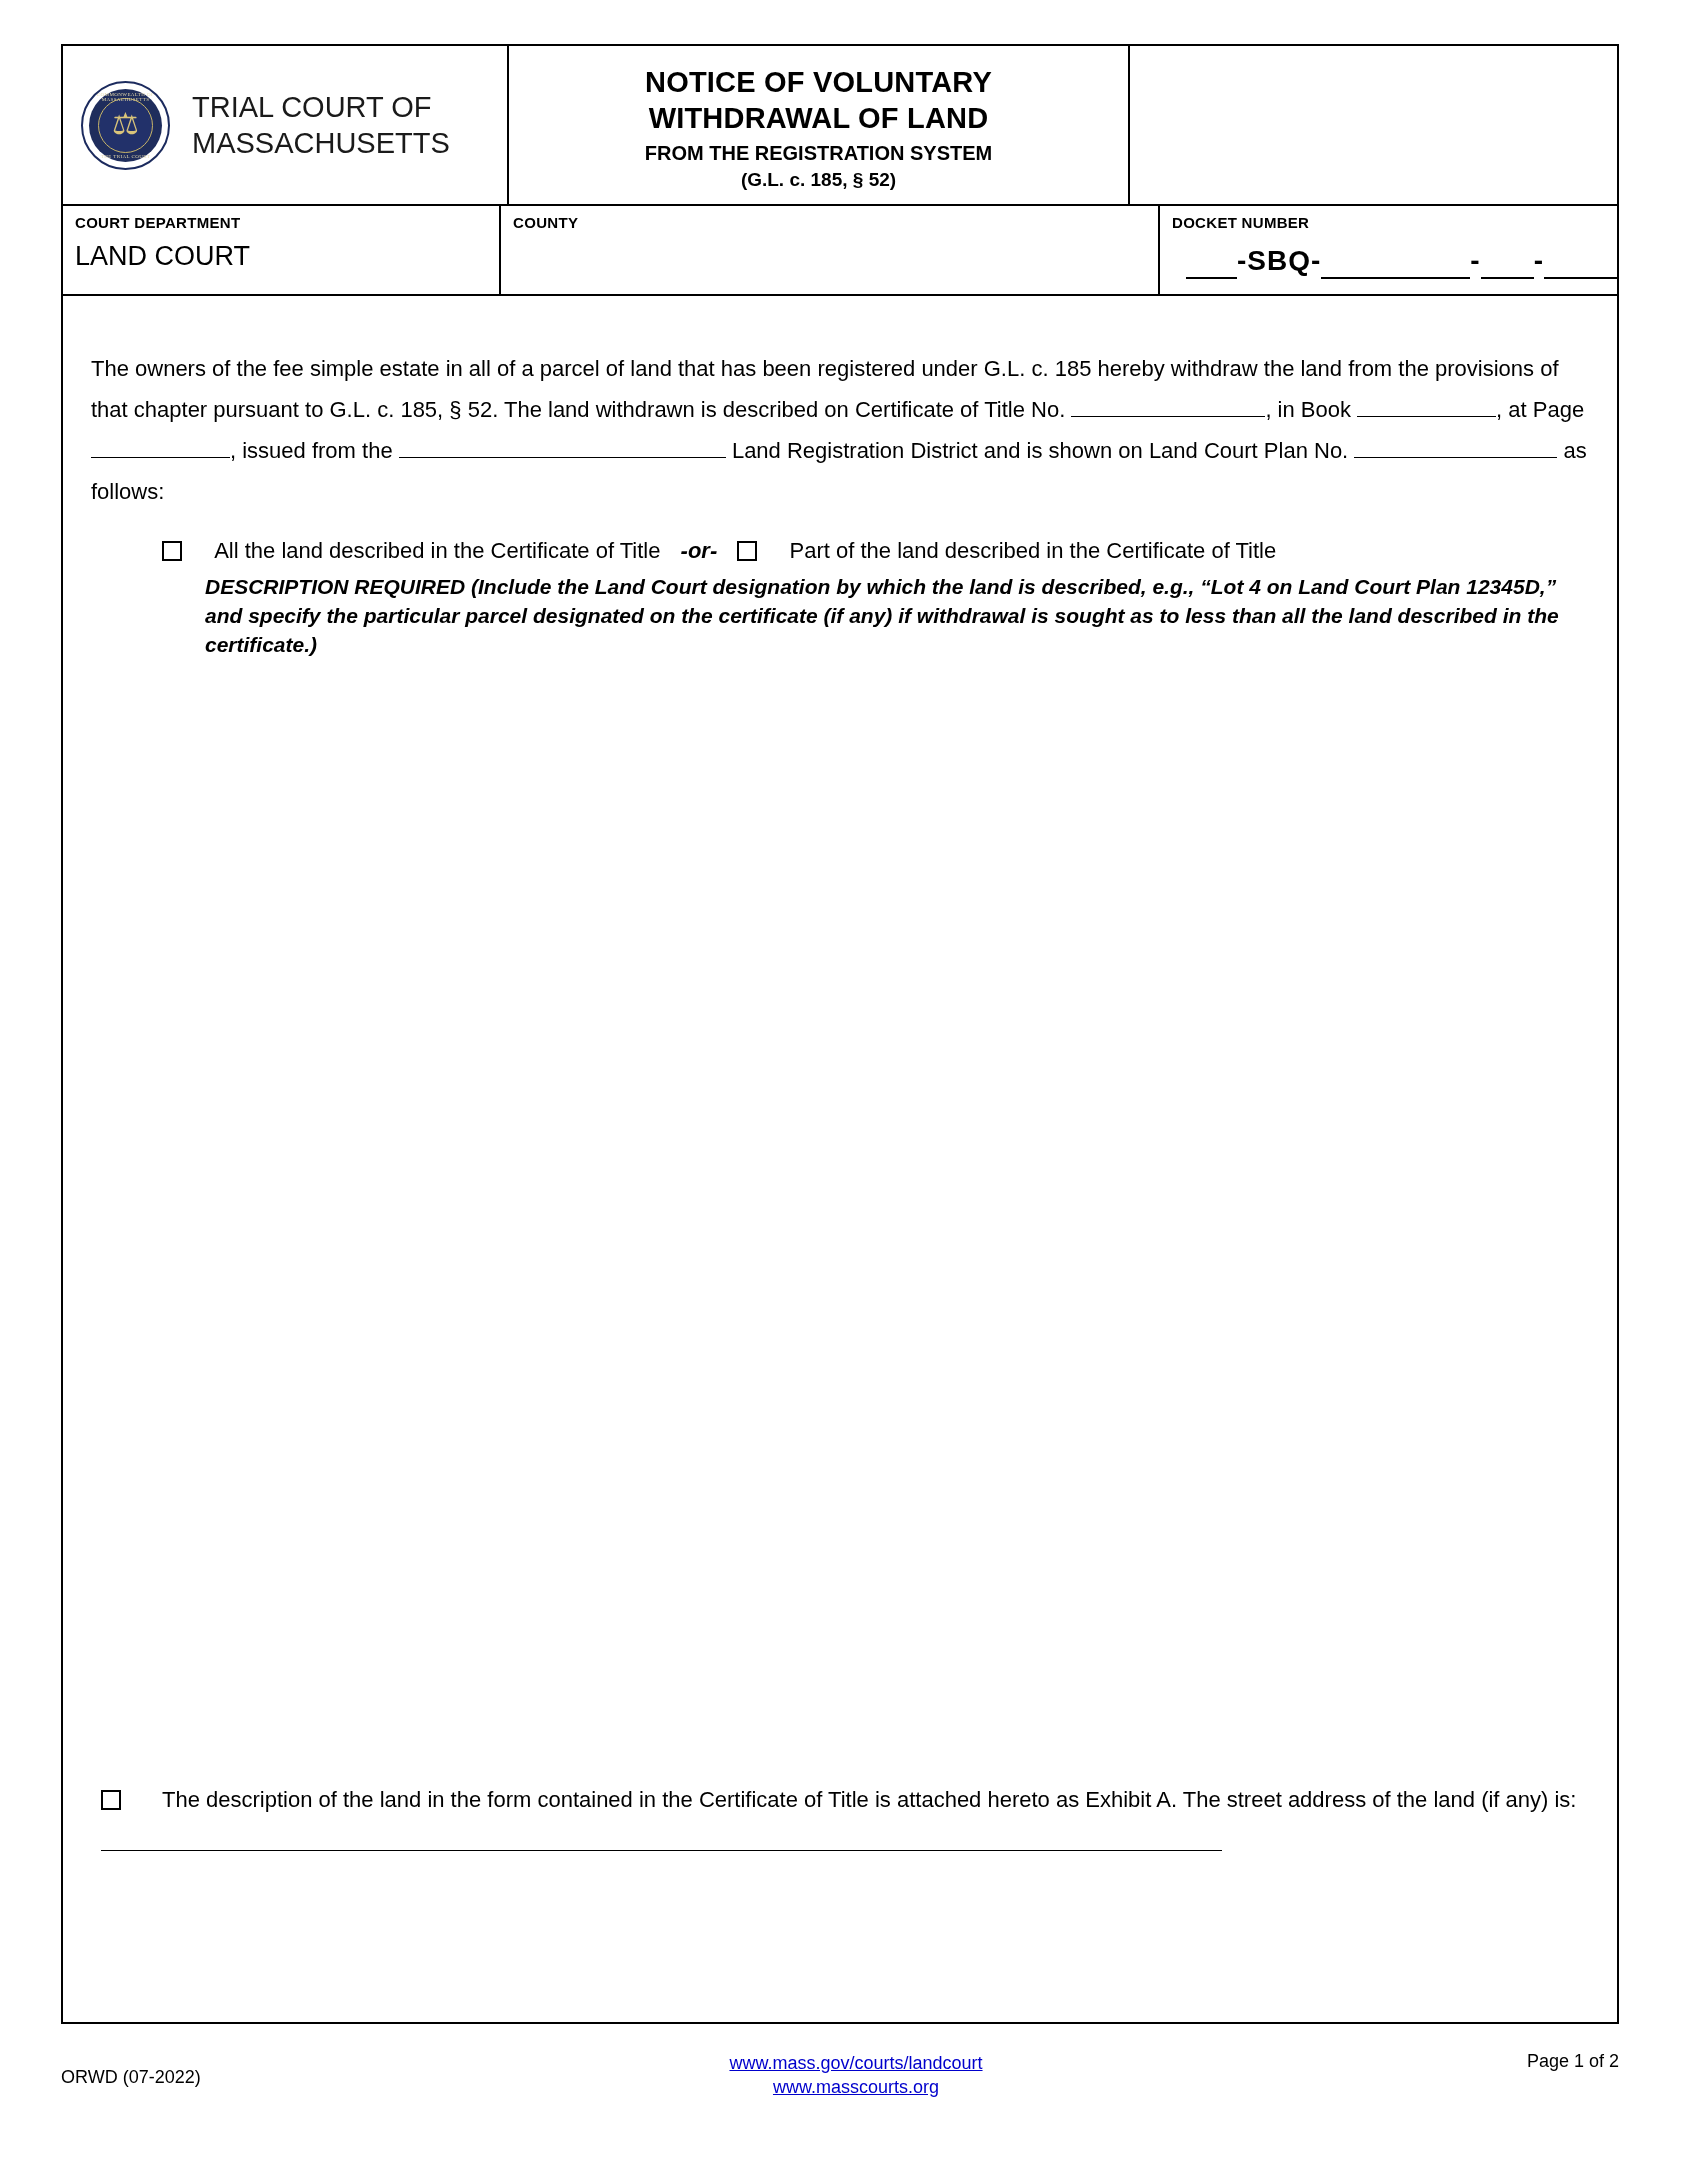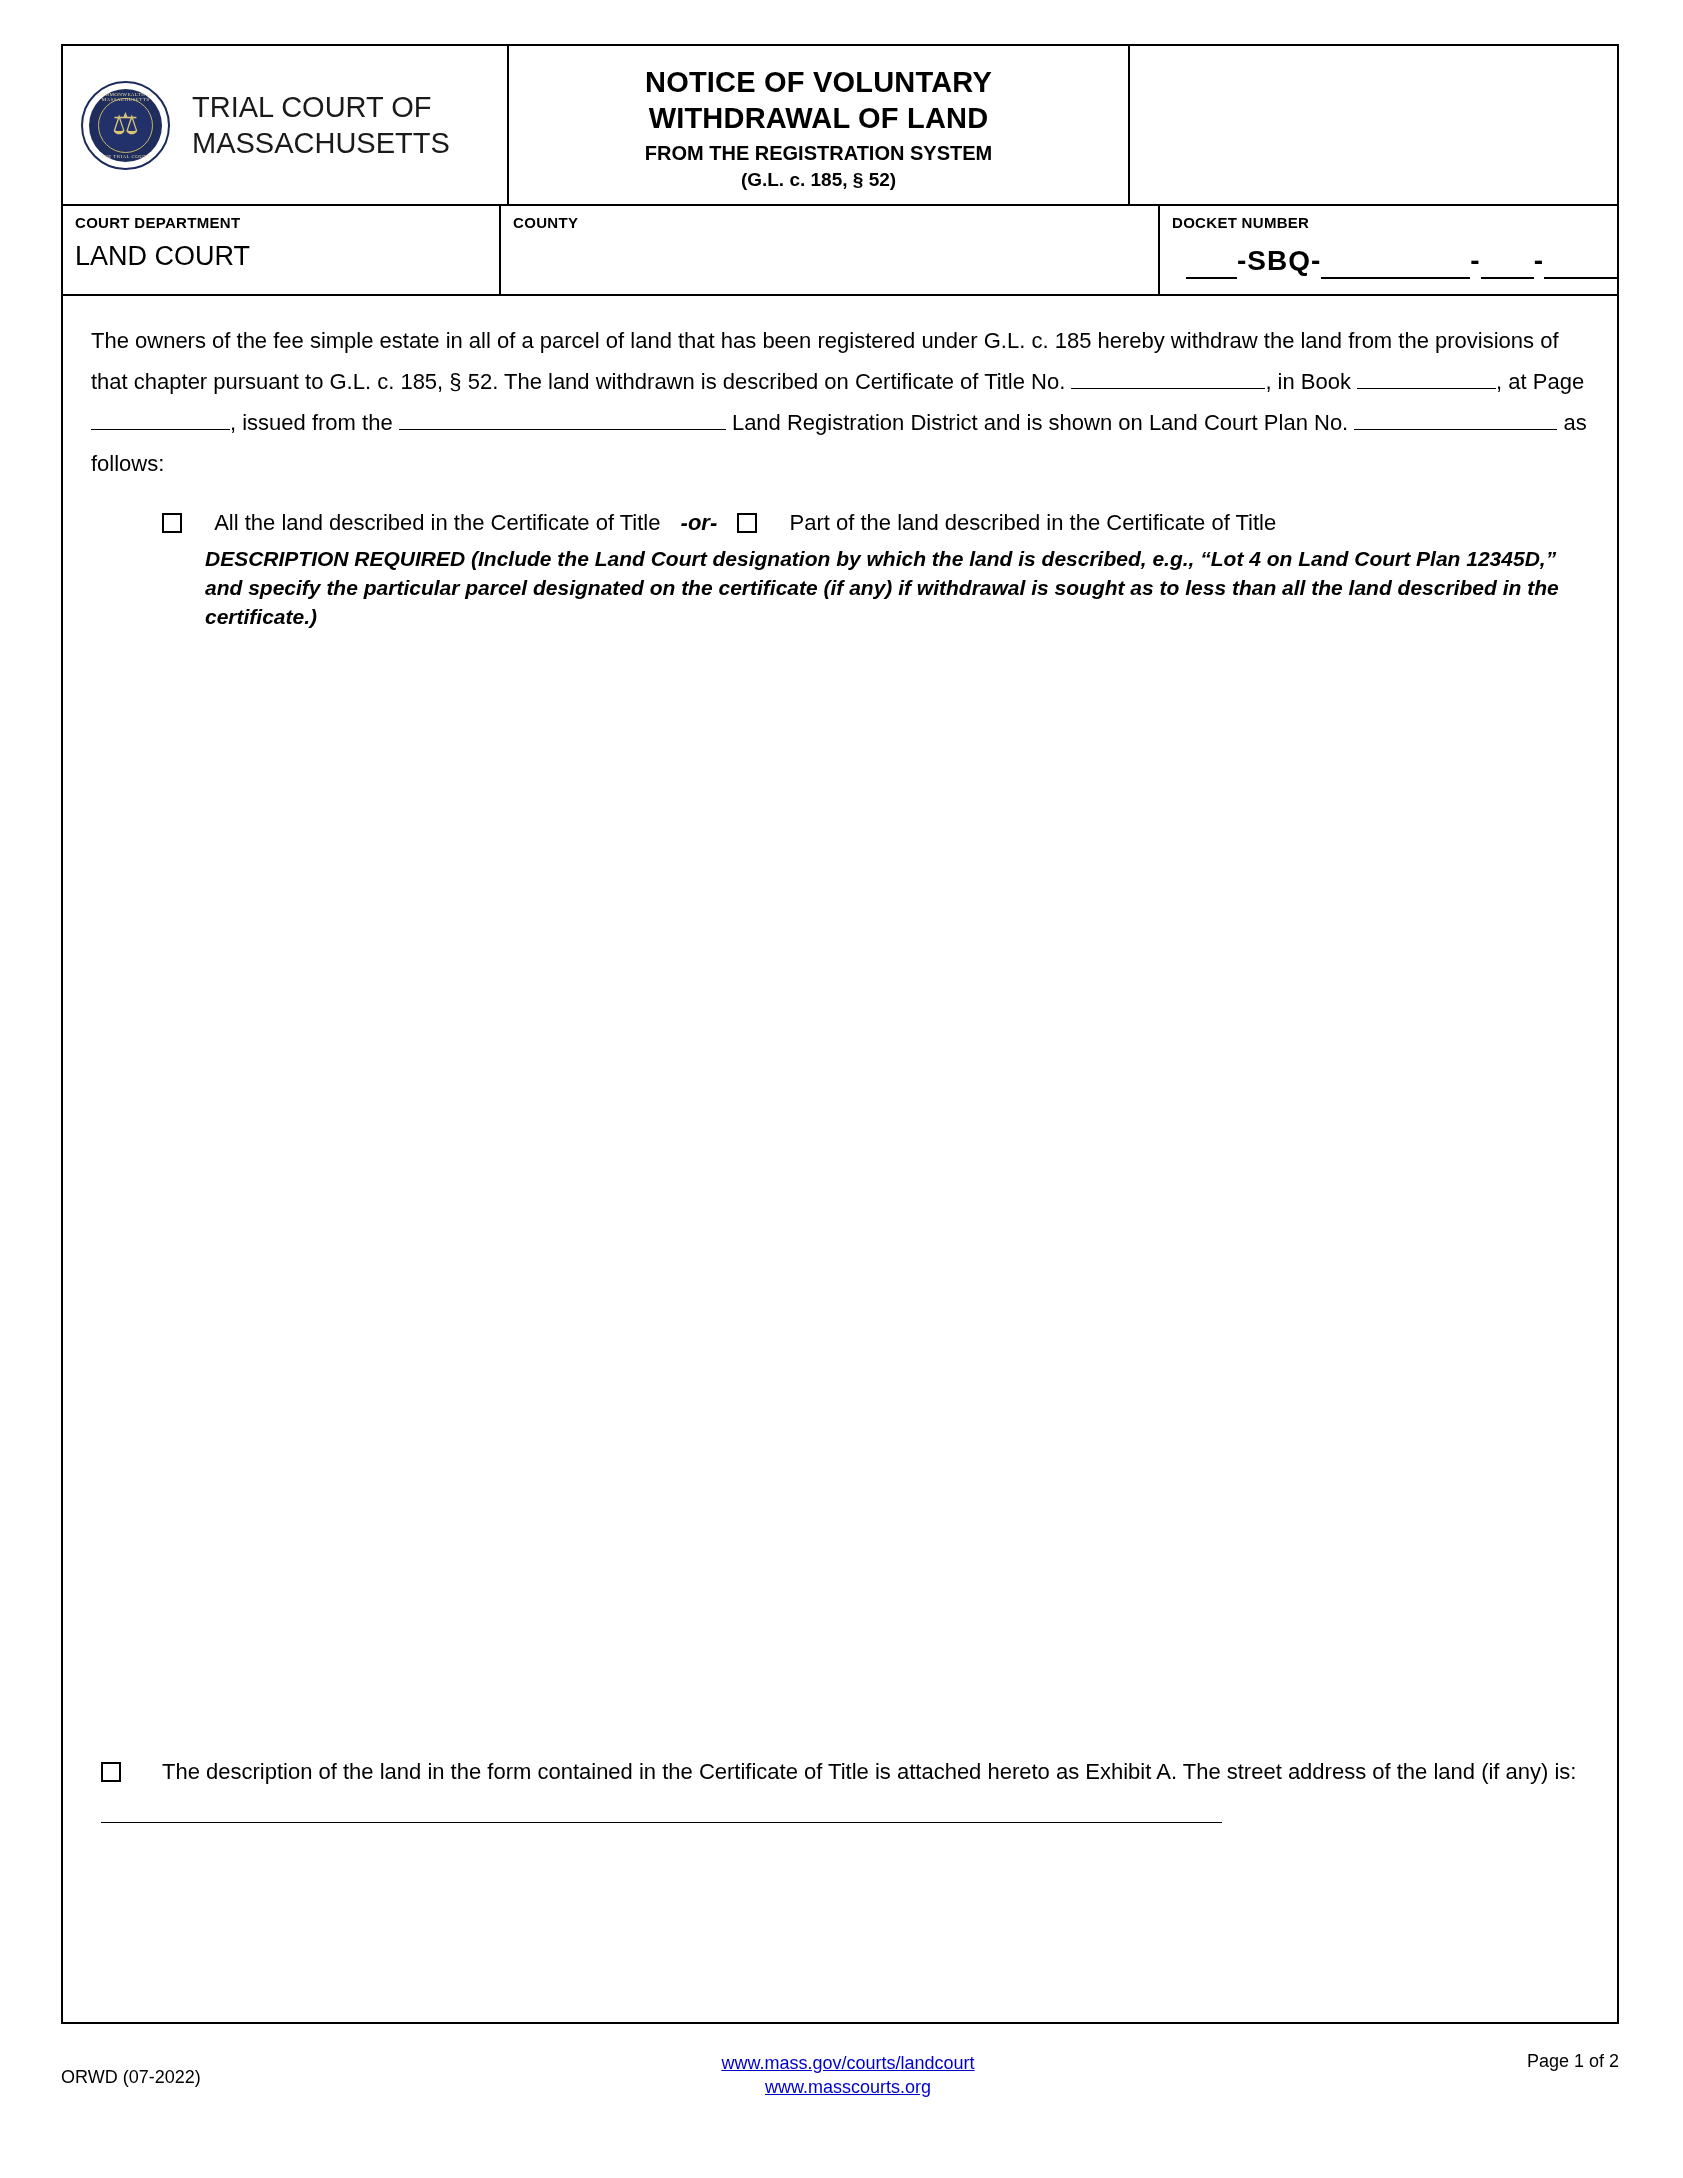--- a/index.html
+++ b/index.html
@@ -170,20 +170,21 @@
   .ul { border-bottom: 2px solid #000; display: inline-block; }
   
   .body-area {
     padding: 24px 28px 0 28px;
     box-sizing: border-box;
   }
   .para {
     font-size: 22px;
     line-height: 41px;
     text-align: left;
+    margin-top: 28px;
   }
   .blank {
     display: inline-block;
     border-bottom: 1.5px solid #000;
     height: 22px;
     vertical-align: baseline;
   }
   .b-180 { width: 194px; }
   .b-130 { width: 139px; }
   .b-140 { width: 139px; }
@@ -238,21 +239,21 @@
     width: 1558px;
     font-size: 18px;
   }
   .footer-left {
     position: absolute;
     left: 0;
     top: 16px;
   }
   .footer-center {
     position: absolute;
-    left: 8px;
+    left: 16px;
     width: 1558px;
     top: 0;
     text-align: center;
     line-height: 24px;
   }
   .footer-center a, .link {
     color: #0000cc;
     text-decoration: underline;
     font-size: 18px;
   }

